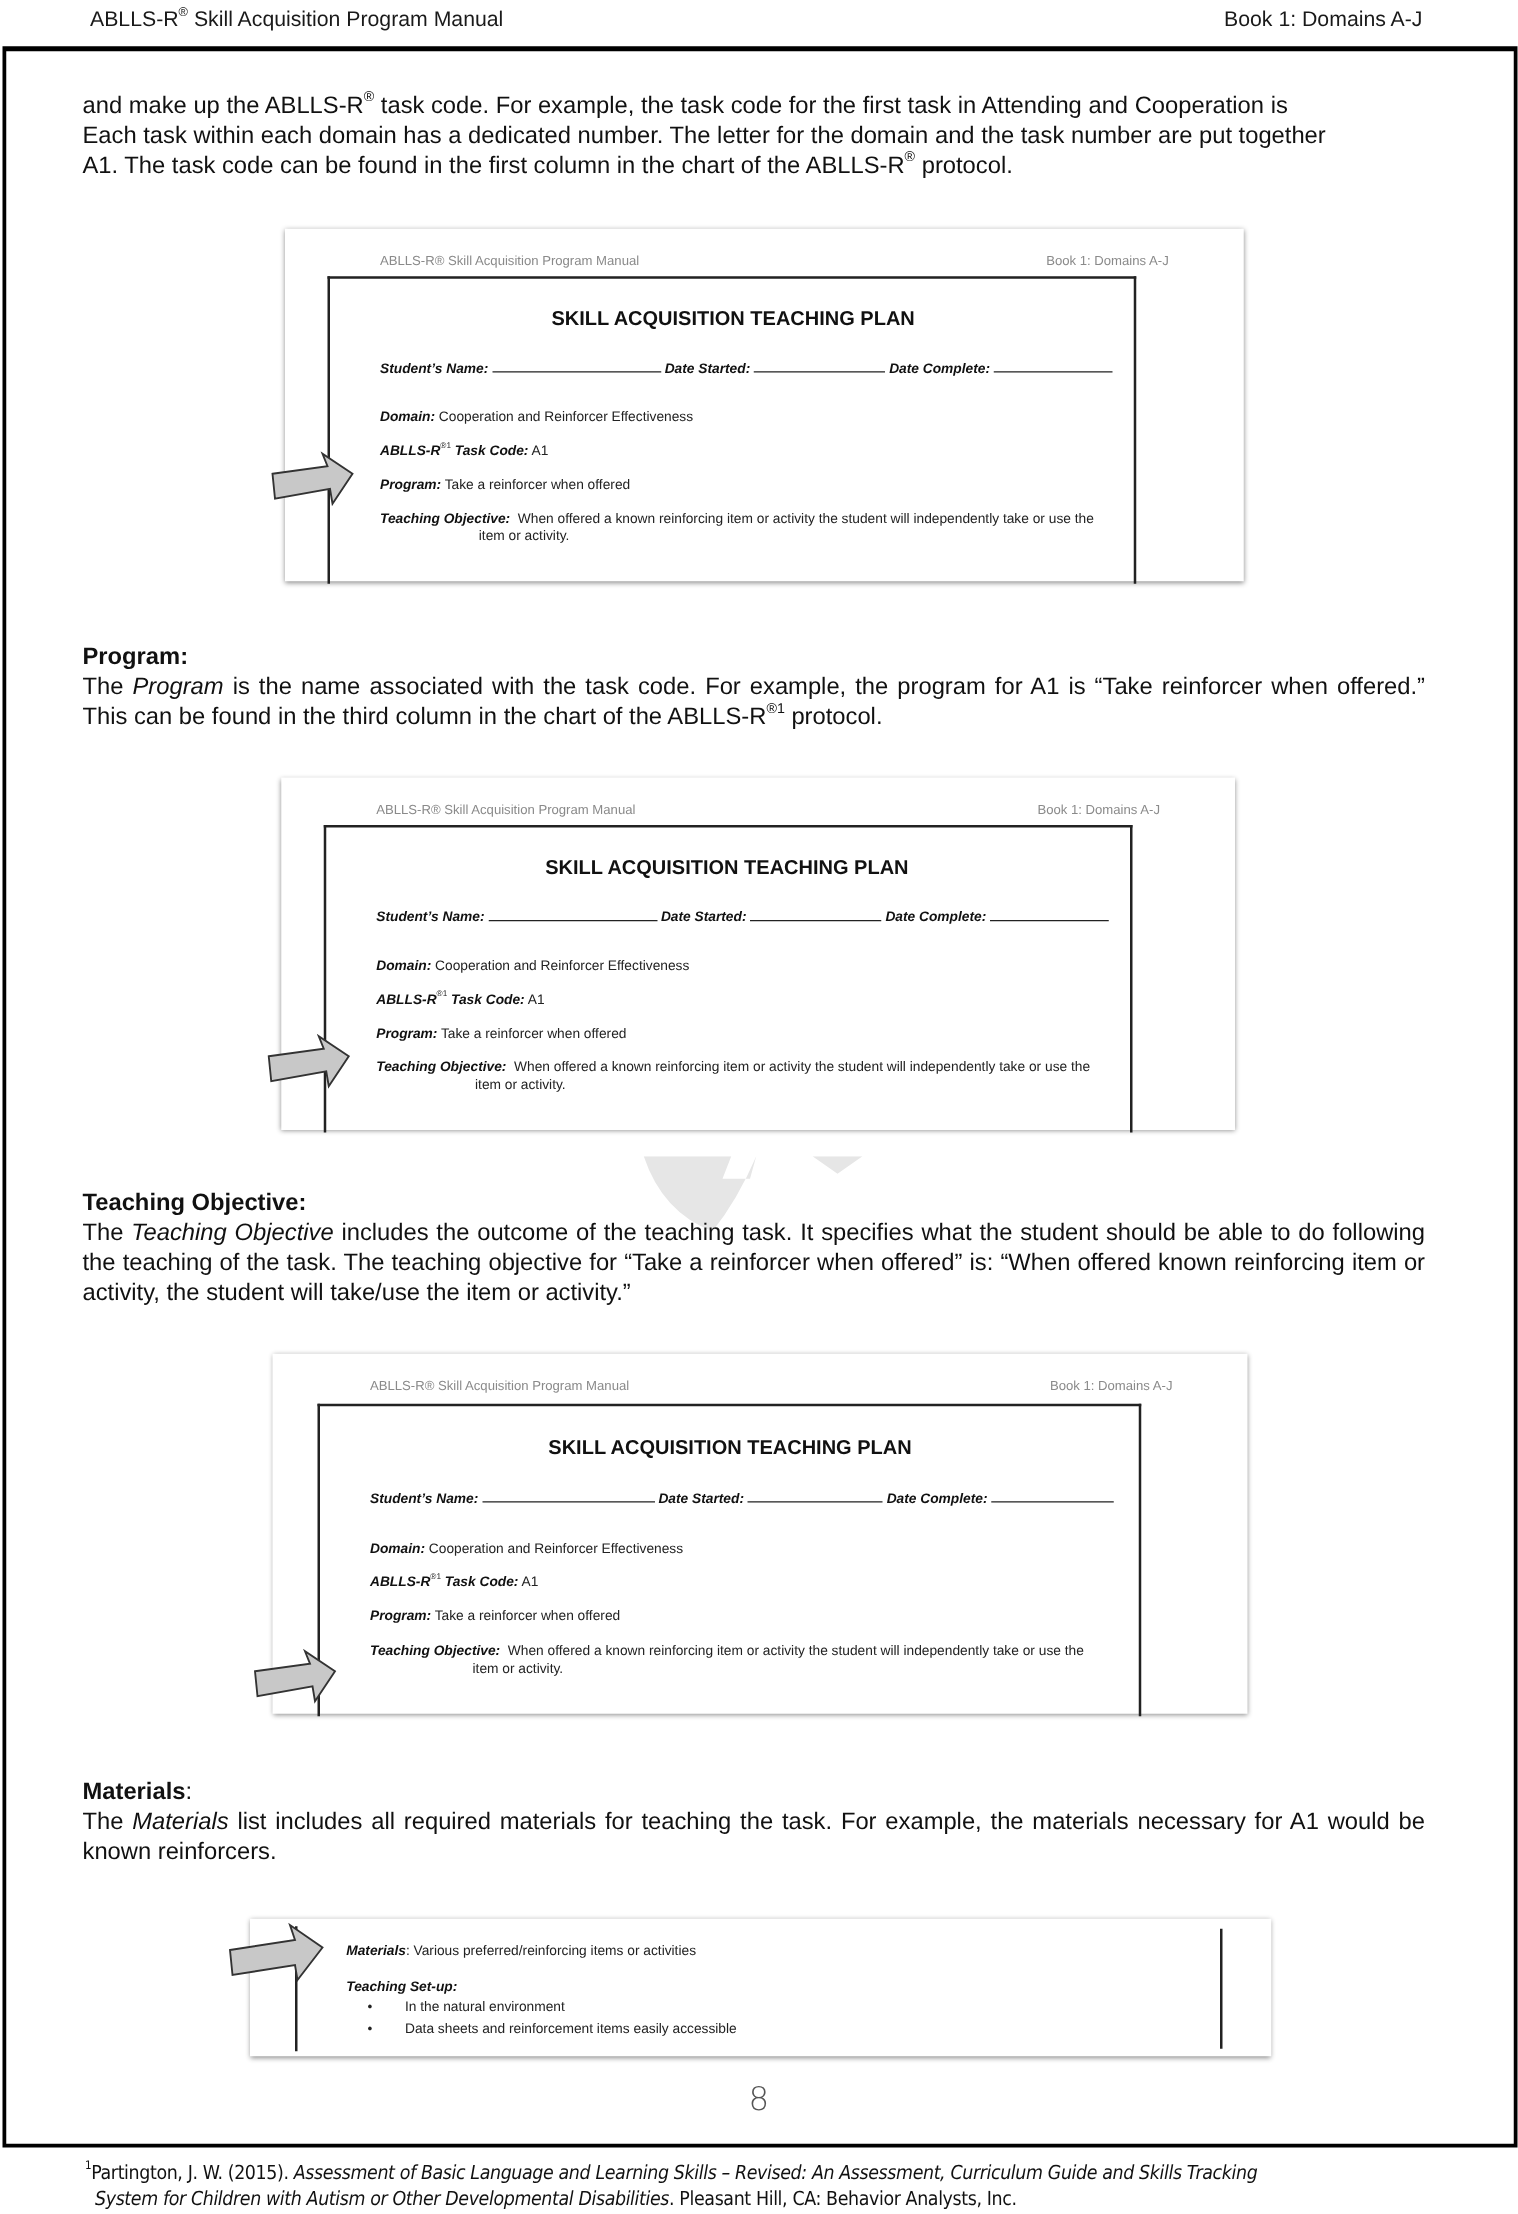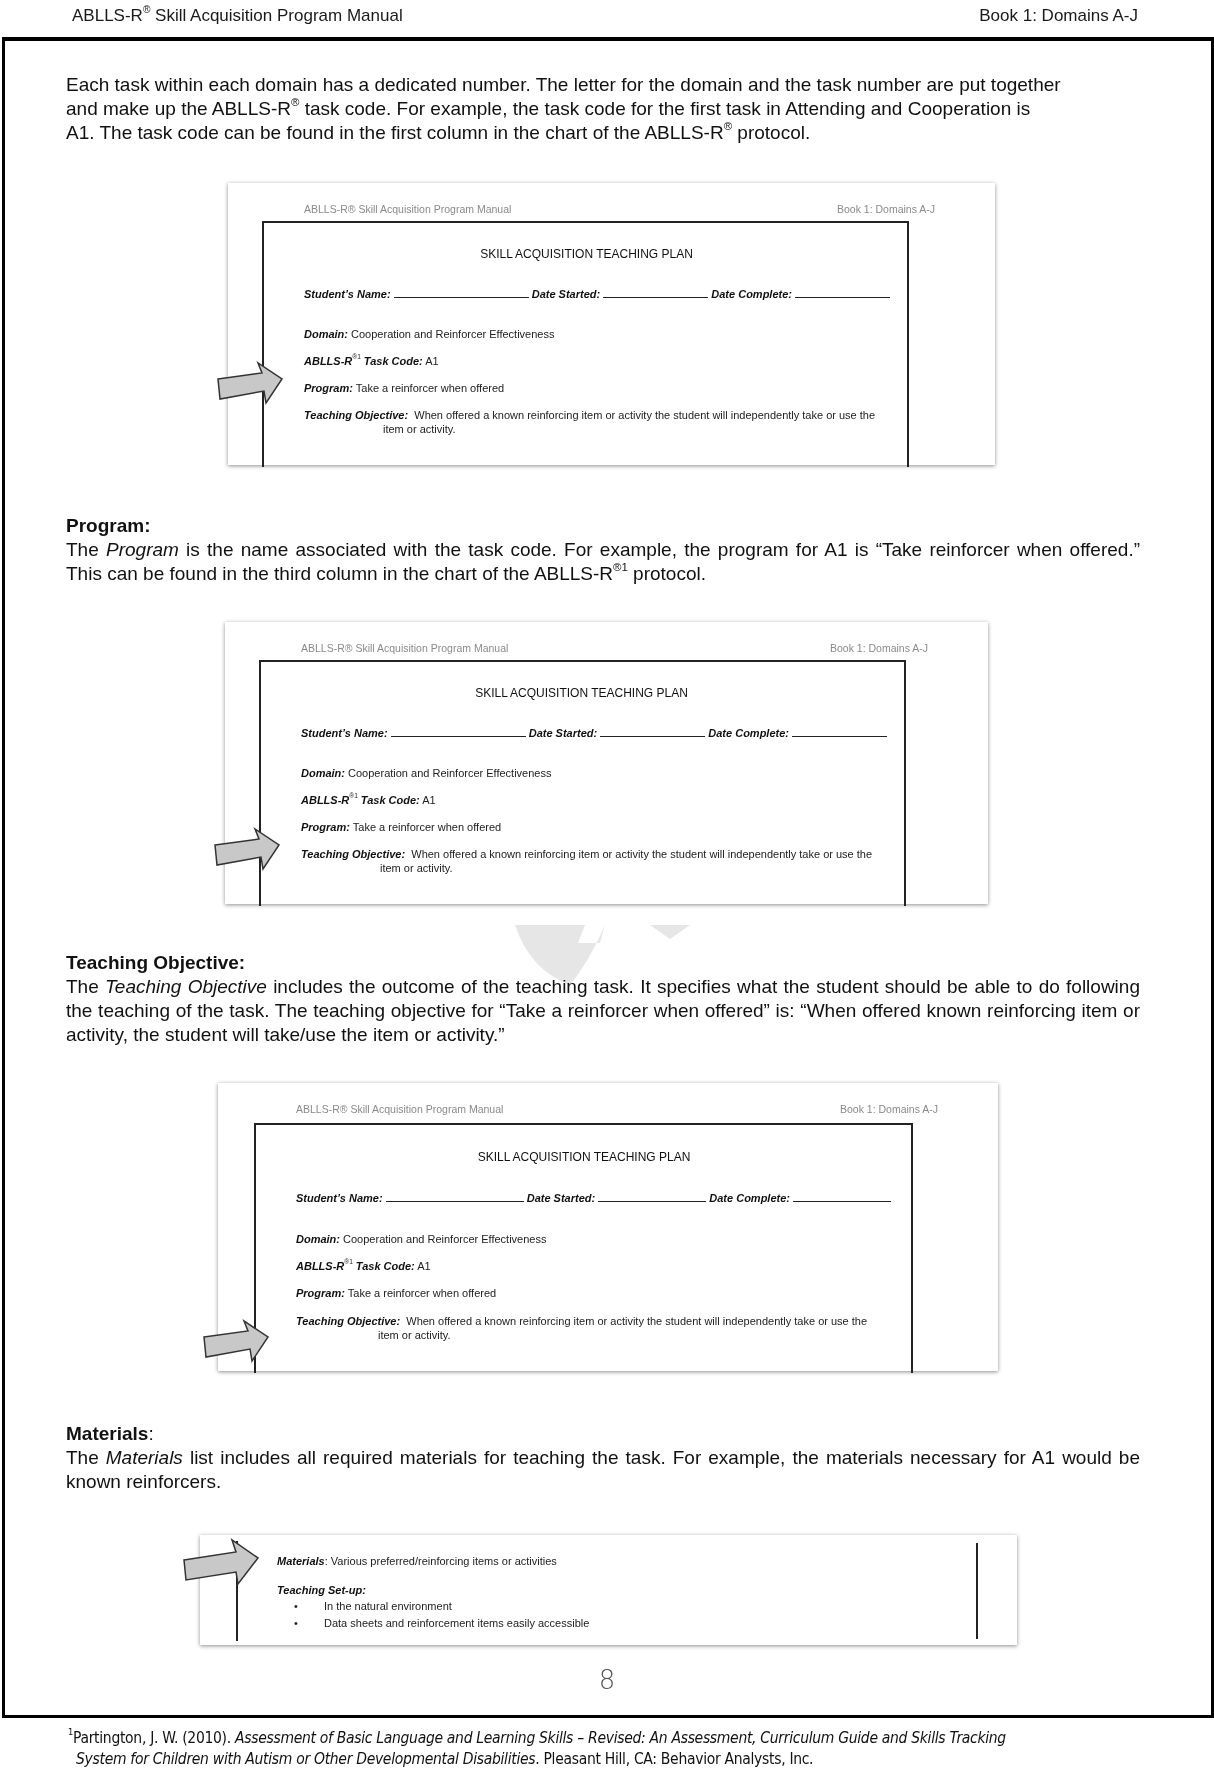--- a/index.html
+++ b/index.html
@@ -13,21 +13,21 @@
            border:3px solid #000; border-top-width:4px; background:#fff; }
   .para { position:absolute; left:66px; width:1074px; font-size:19px; line-height:24px; text-align:justify; color:#111; }
   .para p { margin:0; }
   .heading { font-weight:bold; }
   .italic { font-style:italic;text-align:center; }
 
   
   .shot { position:absolute; background:#fff; box-shadow:0 1px 4px rgba(0,0,0,0.45); }
   .shot .hdr { position:absolute; font-size:10.5px; color:#8a8a8a; }
   .shot .inner { position:absolute; border:2px solid #222; border-bottom:none; }
-  .shot .title { position:absolute; width:100%; text-align:center; font-weight:normal; font-size:12px; color:#111; }
+  .shot .title { position:absolute; width:100%; text-align:center; font-weight:bold; font-size:16px; color:#111; }
   .shot .row { position:absolute; font-size:11px; color:#222; white-space:nowrap; }
   .shot .row b { color:#111;font-style:italic; }
   .blank { display:inline-block; border-bottom:1px solid #222; height:10px; vertical-align:baseline; }
   .arrow { position:absolute; }
 
   .watermark { position:absolute; left:510px; top:925px; }
 
   .page-number { position:absolute; left:0; width:1214px; top:1665px; text-align:center;
                  font-size:26px; color:#555; font-family:"DejaVu Sans", sans-serif; font-weight:300; }
   .footnote { position:absolute; left:68px; top:1728px; width:1100px; font-size:15.5px; line-height:21px; color:#111;
@@ -43,22 +43,22 @@
 </div>
 
 <div class="frame"></div>
 
 <svg class="watermark" width="200" height="60" viewBox="0 0 200 60">
   <path d="M5 0 L75 0 L68 18 L90 18 L95 0 Q80 35 60 60 Q20 45 5 0 Z" fill="#e6e6e6"></path>
   <path d="M140 0 L180 0 L160 14 Z" fill="#e6e6e6"></path>
 </svg>
 
 <div class="para" style="top:73px;">
+  <p><span>and make up the ABLLS-R</span><sup>®</sup><span> task code. For example, the task code for the first task in Attending and Cooperation is</span></p>
   <p>Each task within each domain has a dedicated number. The letter for the domain and the task number are put together</p>
-  <p><span>and make up the ABLLS-R</span><sup>®</sup><span> task code. For example, the task code for the first task in Attending and Cooperation is</span></p>
   <p style="text-align:left;"><span>A1. The task code can be found in the first column in the chart of the ABLLS-R</span><sup>®</sup><span> protocol.</span></p>
 </div>
 
 <div class="shot" style="left:228px; top:183px; width:767px; height:282px;">
   <span class="hdr" style="left:76px; top:20px;">ABLLS-R® Skill Acquisition Program Manual</span>
   <span class="hdr" style="right:60px; top:20px;">Book 1: Domains A-J</span>
   <div class="inner" style="left:34px; top:38px; width:643px; height:244px;"></div>
   <div class="title" style="top:64px; left:-25px;">SKILL ACQUISITION TEACHING PLAN</div>
   <div class="row" style="left:76px; top:104px;"><b>Student’s Name:</b> <span class="blank" style="width:135px;"></span> <b>Date Started:</b> <span class="blank" style="width:105px;"></span> <b>Date Complete:</b> <span class="blank" style="width:95px;"></span></div>
   <div class="row" style="left:76px; top:145px;"><b>Domain:</b><span> Cooperation and Reinforcer Effectiveness</span></div>
@@ -126,15 +126,15 @@
   <div class="row" style="left:94px; top:65px;"><span>•</span><span style="position:absolute; left:30px;">In the natural environment</span></div>
   <div class="row" style="left:94px; top:82px;"><span>•</span><span style="position:absolute; left:30px;">Data sheets and reinforcement items easily accessible</span></div>
   <svg class="arrow" style="left:-18px; top:3px;" width="80" height="50" viewBox="0 0 80 50">
     <polygon points="2,22 54,14 50,2 76,20 56,46 54,34 4,42" fill="#c8c8c8" stroke="#333" stroke-width="1.5"></polygon>
   </svg>
 </div>
 
 <div class="page-number">8</div>
 
 <div class="footnote">
-  <div><sup>1</sup><span>Partington, J. W. (2010). </span><span class="italic">Assessment of Basic Language and Learning Skills – Revised: An Assessment, Curriculum Guide and Skills Tracking</span></div>
+  <div><sup>1</sup><span>Partington, J. W. (2015). </span><span class="italic">Assessment of Basic Language and Learning Skills – Revised: An Assessment, Curriculum Guide and Skills Tracking</span></div>
   <div class="line2"><span class="italic">System for Children with Autism or Other Developmental Disabilities</span><span>. Pleasant Hill, CA: Behavior Analysts, Inc.</span></div>
 </div>
 
 </body></html>

